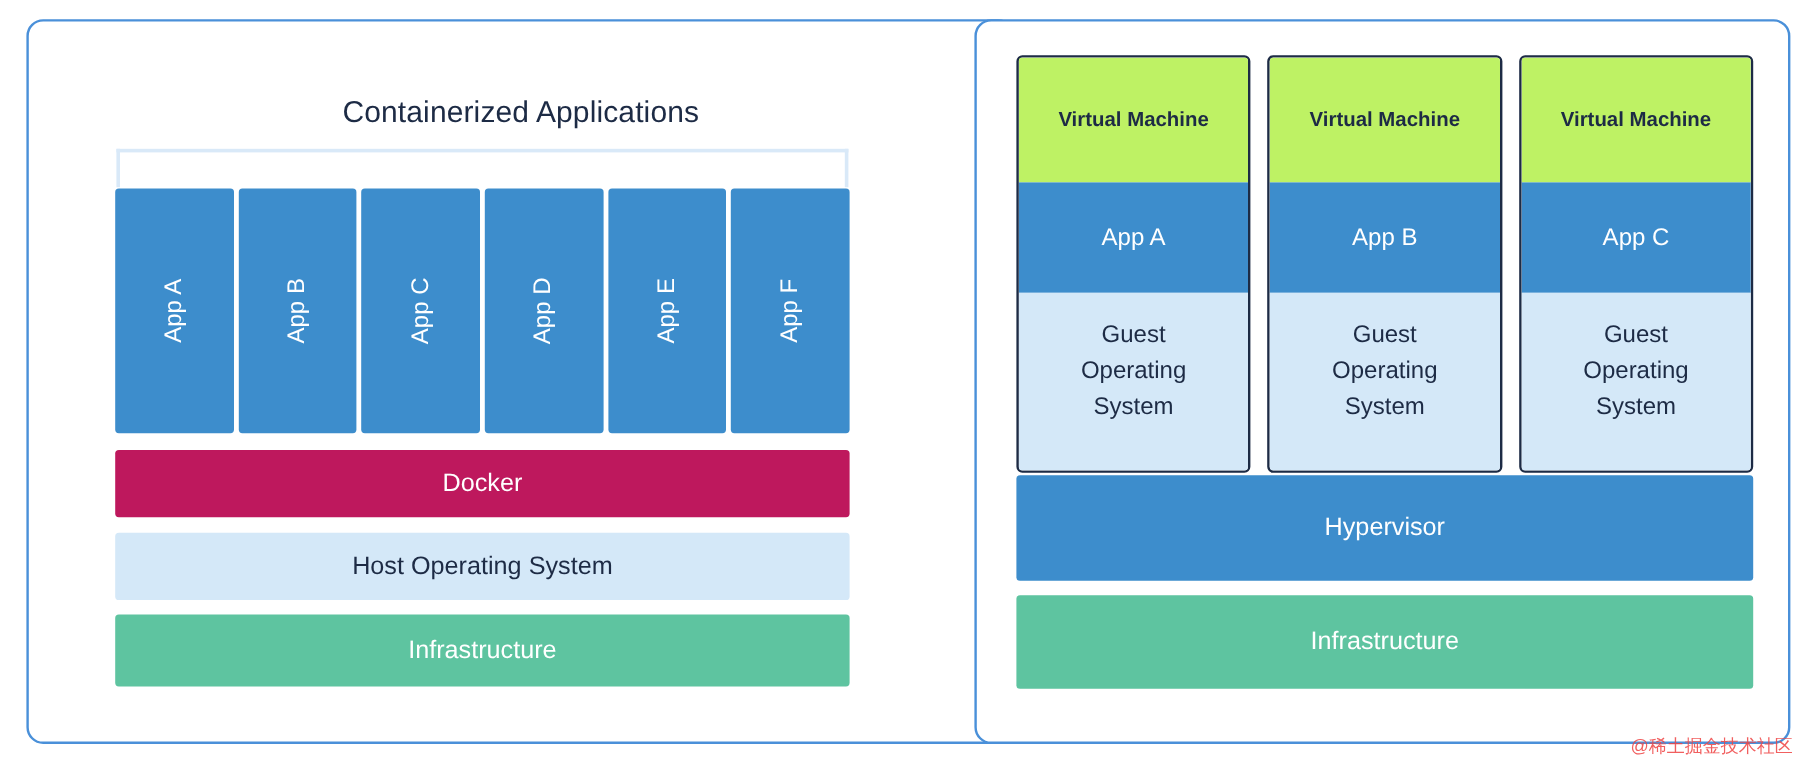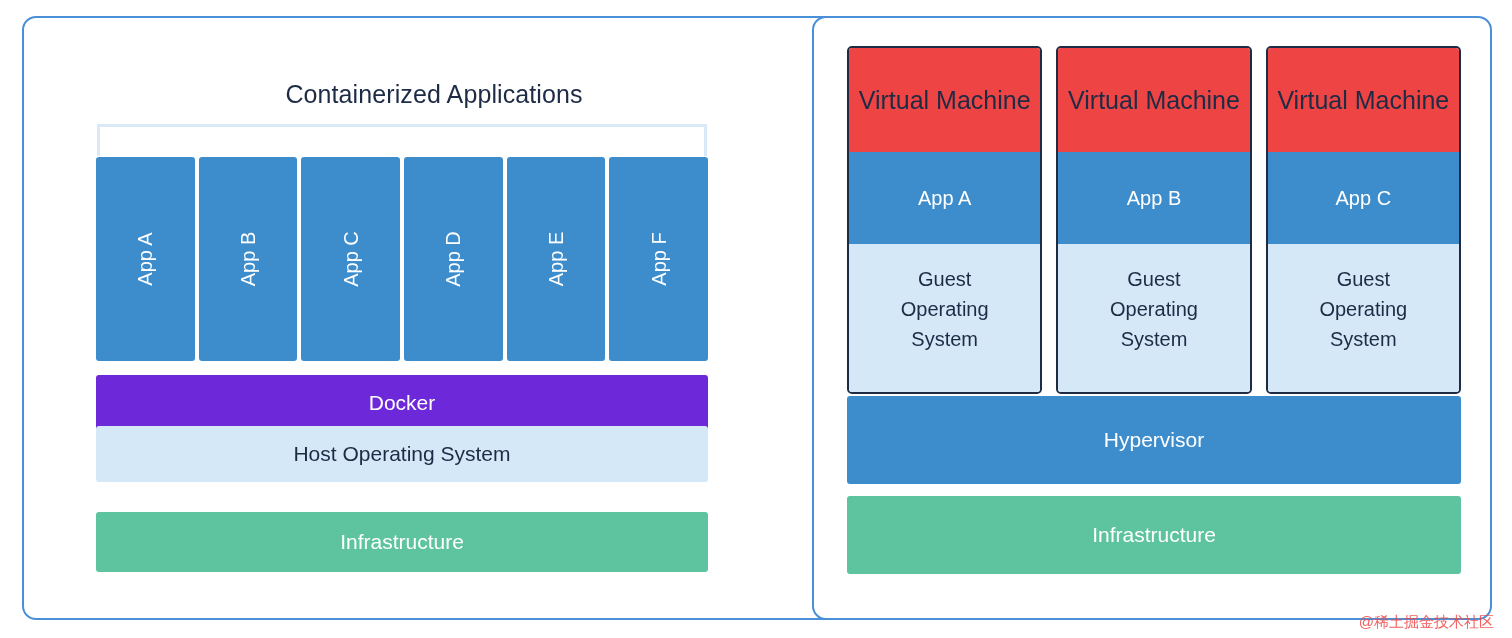--- a/index.html
+++ b/index.html
@@ -87,26 +87,26 @@
     position: absolute;
     left: 72px;
     width: 612px;
     border-radius: 3px;
     display: flex;
     align-items: center;
     justify-content: center;
     font-size: 21px;
     white-space: nowrap;
   }
-  .layer.blue  { background: #6d28d9; color: #ffffff; }
+  .layer.blue  { background: #be185d; color: #ffffff; }
   .layer.light { background: #d4e8f8; color: #1d2b45; }
   .layer.green { background: #5ec4a0; color: #ffffff; }
 
   #docker-layer { top: 357px; height: 56px; }
-  #host-os-layer { top: 408px; height: 56px; }
+  #host-os-layer { top: 426px; height: 56px; }
   #infra-left-layer { top: 494px; height: 60px; }
 
   
   #vm-row {
     position: absolute;
     left: 33px;
     top: 28px;
     width: 614px;
     height: 348px;
     display: flex;
@@ -121,23 +121,23 @@
     display: flex;
     flex-direction: column;
     background: #ffffff;
   }
   .vm-head {
     height: 104px;
     display: flex;
     align-items: center;
     justify-content: center;
     color: #1d2b45;
-    font-size: 25px;
-    font-weight: normal;
-    background: #ef4444;
+    font-size: 17px;
+    font-weight: bold;
+    background: #bef264;
     white-space: nowrap;
   }
   .vm-app {
     height: 92px;
     background: #3d8dcc;
     color: #ffffff;
     display: flex;
     align-items: center;
     justify-content: center;
     font-size: 20px;

